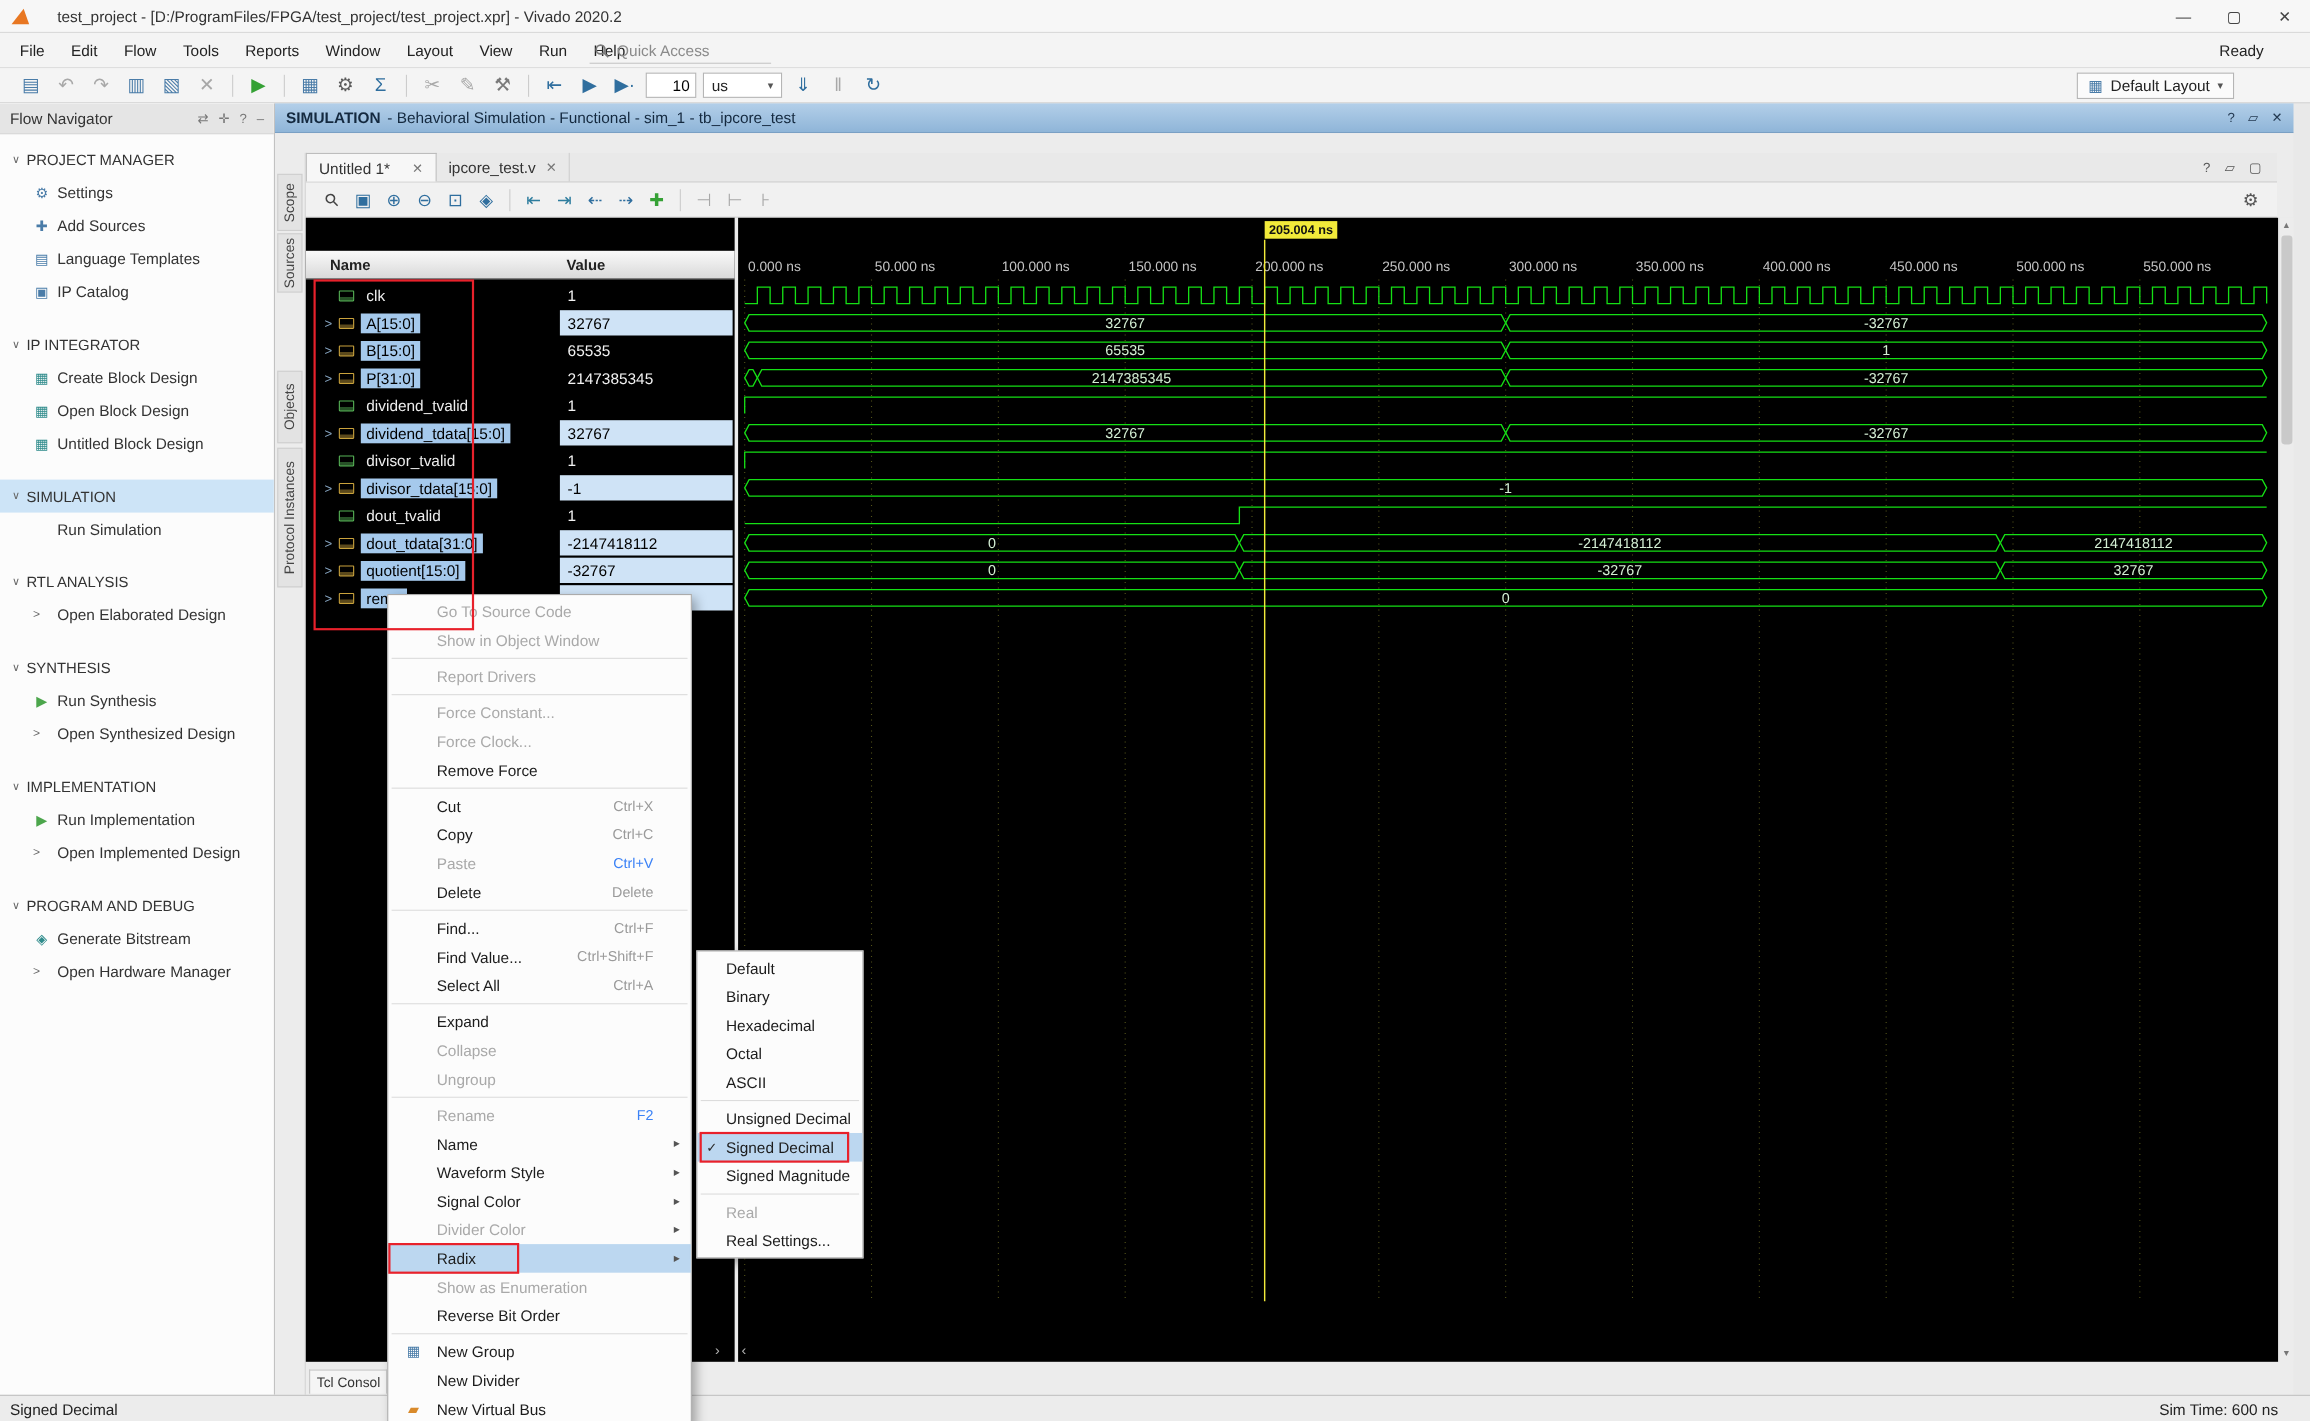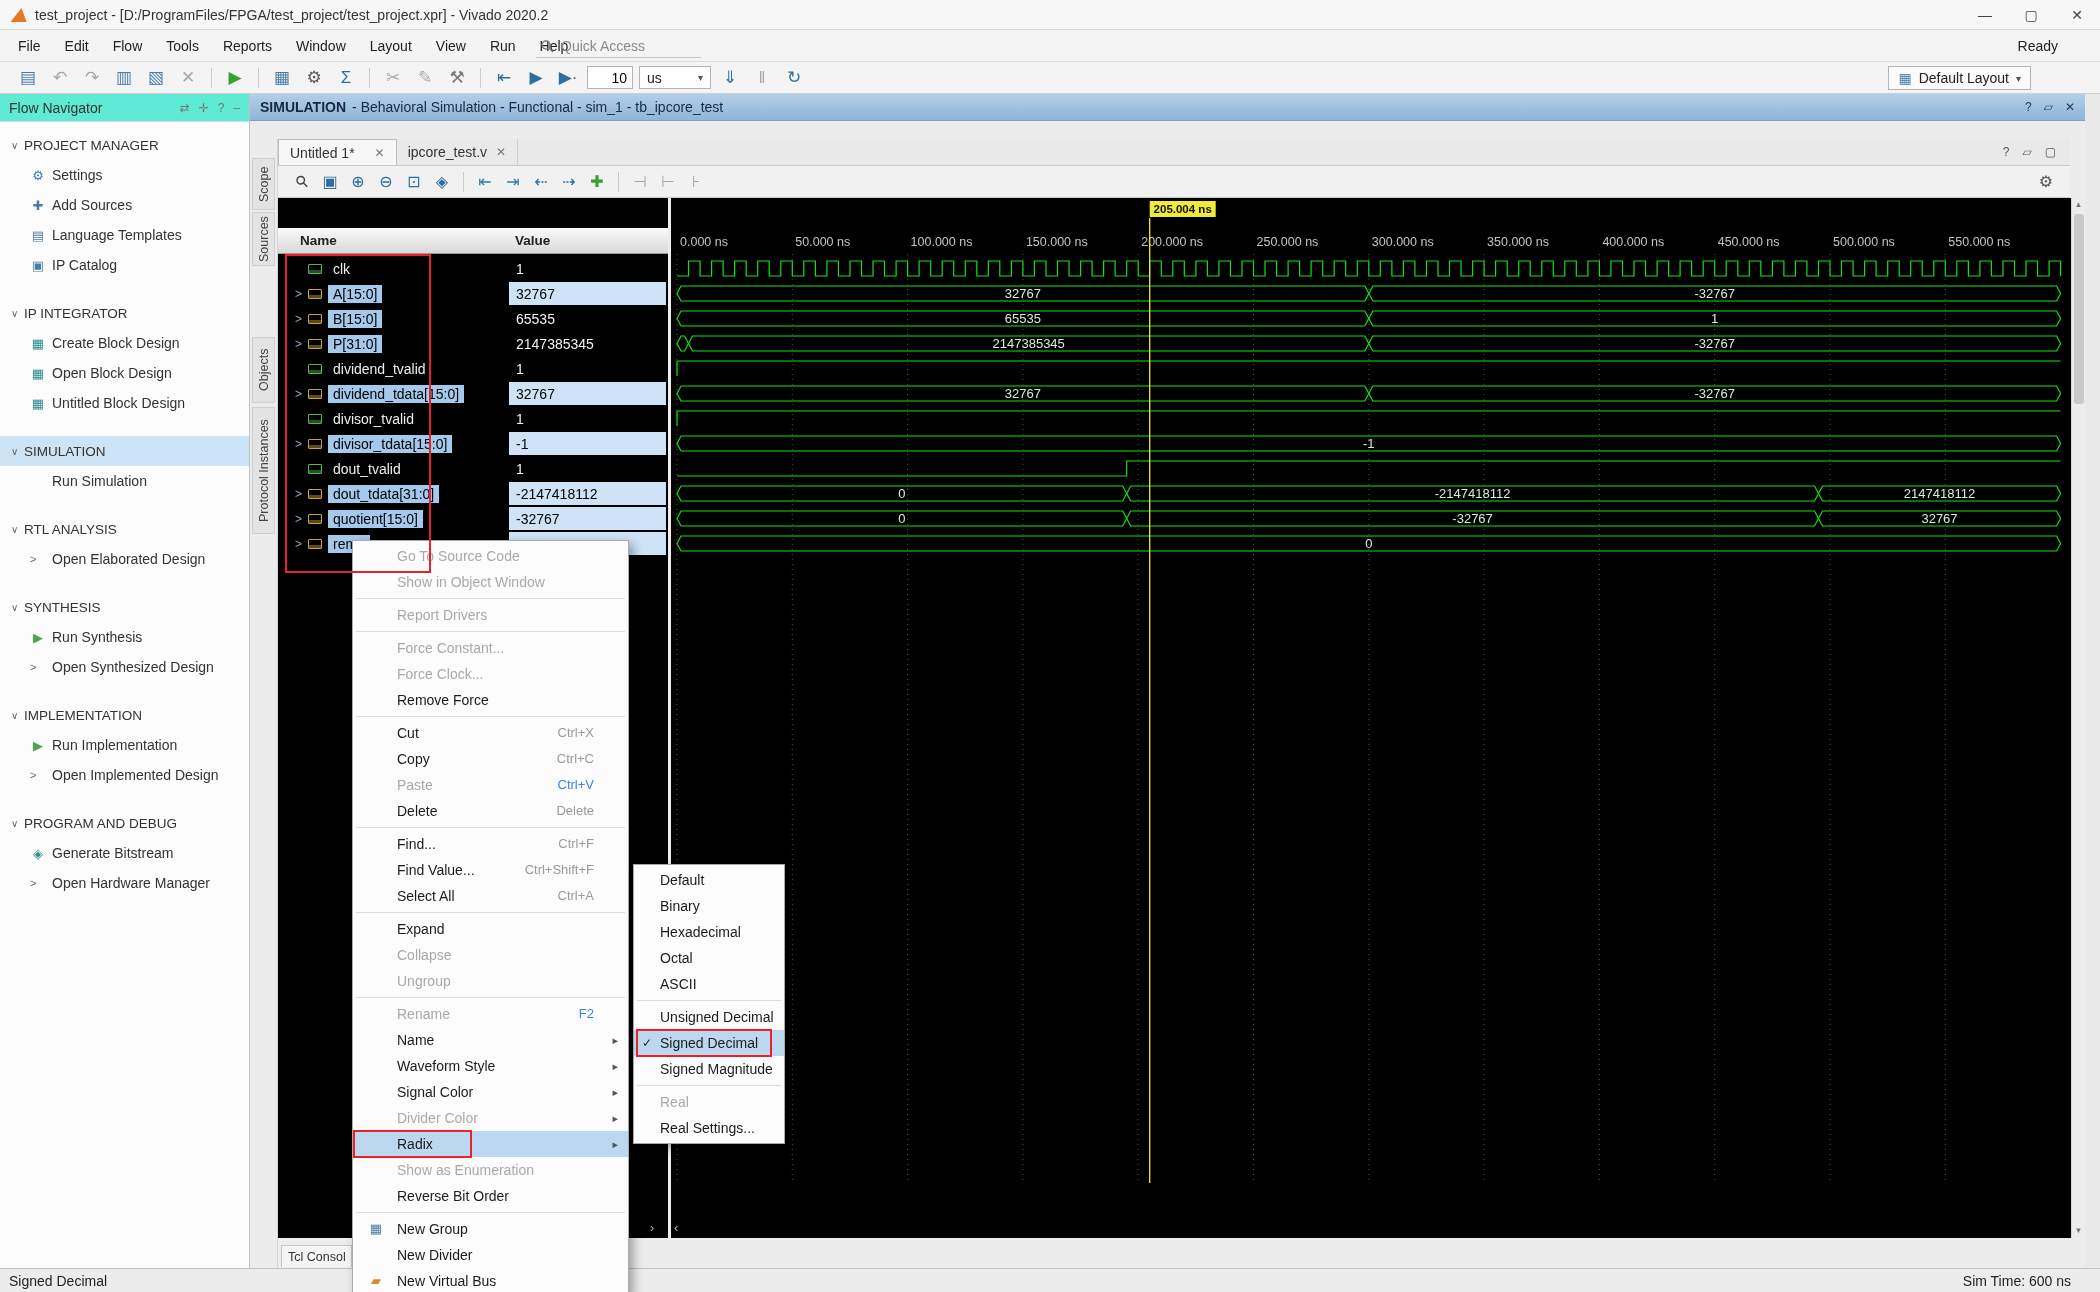--- a/index.html
+++ b/index.html
@@ -3,21 +3,21 @@
 <meta charset="utf-8">
 <style>
   * { margin:0; padding:0; box-sizing:border-box; }
   html,body { width:2100px; height:1292px; }
   body { position:relative; overflow:hidden; font-family:"Liberation Sans",sans-serif; background:#e9e9e9; font-size:14px; color:#222; }
 
   
   #titlebar { position:absolute; left:0; top:0; width:2100px; height:30px; background:#f7f7f7; border-bottom:1px solid #dadada; display:flex; align-items:center; }
   .vivado-logo { width:18px; height:18px; margin-left:10px; position:relative; }
   .vivado-logo::before { content:""; position:absolute; left:2px; top:2px; border-left:8px solid transparent; border-right:8px solid transparent; border-bottom:14px solid #e87722; transform:skewX(-12deg); }
-  .title-text { margin-left:7px; font-size:14px; color:#333; }
+  .title-text { margin-left:24px; font-size:14px; color:#333; }
   .win-controls { margin-left:auto; display:flex; height:100%; }
   .win-btn { width:46px; height:100%; display:flex; align-items:center; justify-content:center; color:#444; font-size:14px; }
 
   
   #menubar { position:absolute; left:0; top:30px; width:2100px; height:32px; background:#f4f4f4; border-bottom:1px solid #dcdcdc; display:flex; align-items:center; }
   #menu-items { display:flex; height:100%; margin-left:6px; }
   .menu-item { padding:0 12px; height:100%; display:flex; align-items:center; font-size:14px; color:#222; }
   #quick-access { position:absolute; left:536px; top:4px; width:165px; height:24px; display:flex; align-items:center; gap:7px; color:#8a8a8a; border-bottom:1px solid #c6c6c6; font-size:14px; padding-left:4px; }
   #ready-label { position:absolute; right:42px; top:0; height:100%; display:flex; align-items:center; font-size:14px; color:#222; }
 
@@ -26,21 +26,21 @@
   .tb-icon { width:32px; text-align:center; font-size:17px; line-height:30px; }
   .tb-sep { width:1px; height:20px; background:#cccccc; margin:0 7px; }
   .tb-input { width:46px; height:23px; border:1px solid #b5b5b5; background:#fff; text-align:right; padding-right:5px; font-size:14px; margin:0 3px; font-family:"Liberation Sans",sans-serif; }
   .tb-select { width:72px; height:23px; border:1px solid #b5b5b5; background:#fff; display:flex; align-items:center; justify-content:space-between; padding:0 7px; font-size:14px; margin:0 3px; }
   .caret { font-size:10px; color:#555; }
   #layout-select { position:absolute; right:69px; top:4px; height:24px; border:1px solid #b5b5b5; background:#fbfbfb; display:flex; align-items:center; gap:7px; padding:0 9px; font-size:14px; }
   #layout-select .grid-ic { color:#4a7ca8; font-size:14px; }
 
   
   #flownav { position:absolute; left:0; top:94px; width:250px; bottom:24px; background:#fcfcfc; border-right:1px solid #c2c2c2; overflow:hidden; }
-  #flownav-header { height:28px; border-bottom:1px solid #d9d9d9; display:flex; align-items:center; padding:0 9px; font-size:14px; color:#333; background:#5eead4; }
+  #flownav-header { height:28px; border-bottom:1px solid #d9d9d9; display:flex; align-items:center; padding:0 9px; font-size:14px; color:#333; background:#e5e5e5; }
   .fn-header-icons { margin-left:auto; display:flex; gap:9px; color:#777; font-size:12px; }
   .fn-section { margin-top:18px; }
   .fn-section.first { margin-top:8px; }
   .fn-sec-header { height:30px; display:flex; align-items:center; padding-left:11px; font-size:13.5px; color:#333; }
   .fn-sec-header .chev { width:13px; color:#666; font-size:10px; }
   .fn-sec-header.selected { background:#cde4f7; }
   .fn-item { height:30px; display:flex; align-items:center; padding-left:30px; font-size:14px; color:#333; }
   .fn-item .chev { width:16px; margin-right:6px; color:#666; font-size:11px; }
   .fn-item .icon { width:16px; margin-right:6px; text-align:center; font-size:13px; }
 

